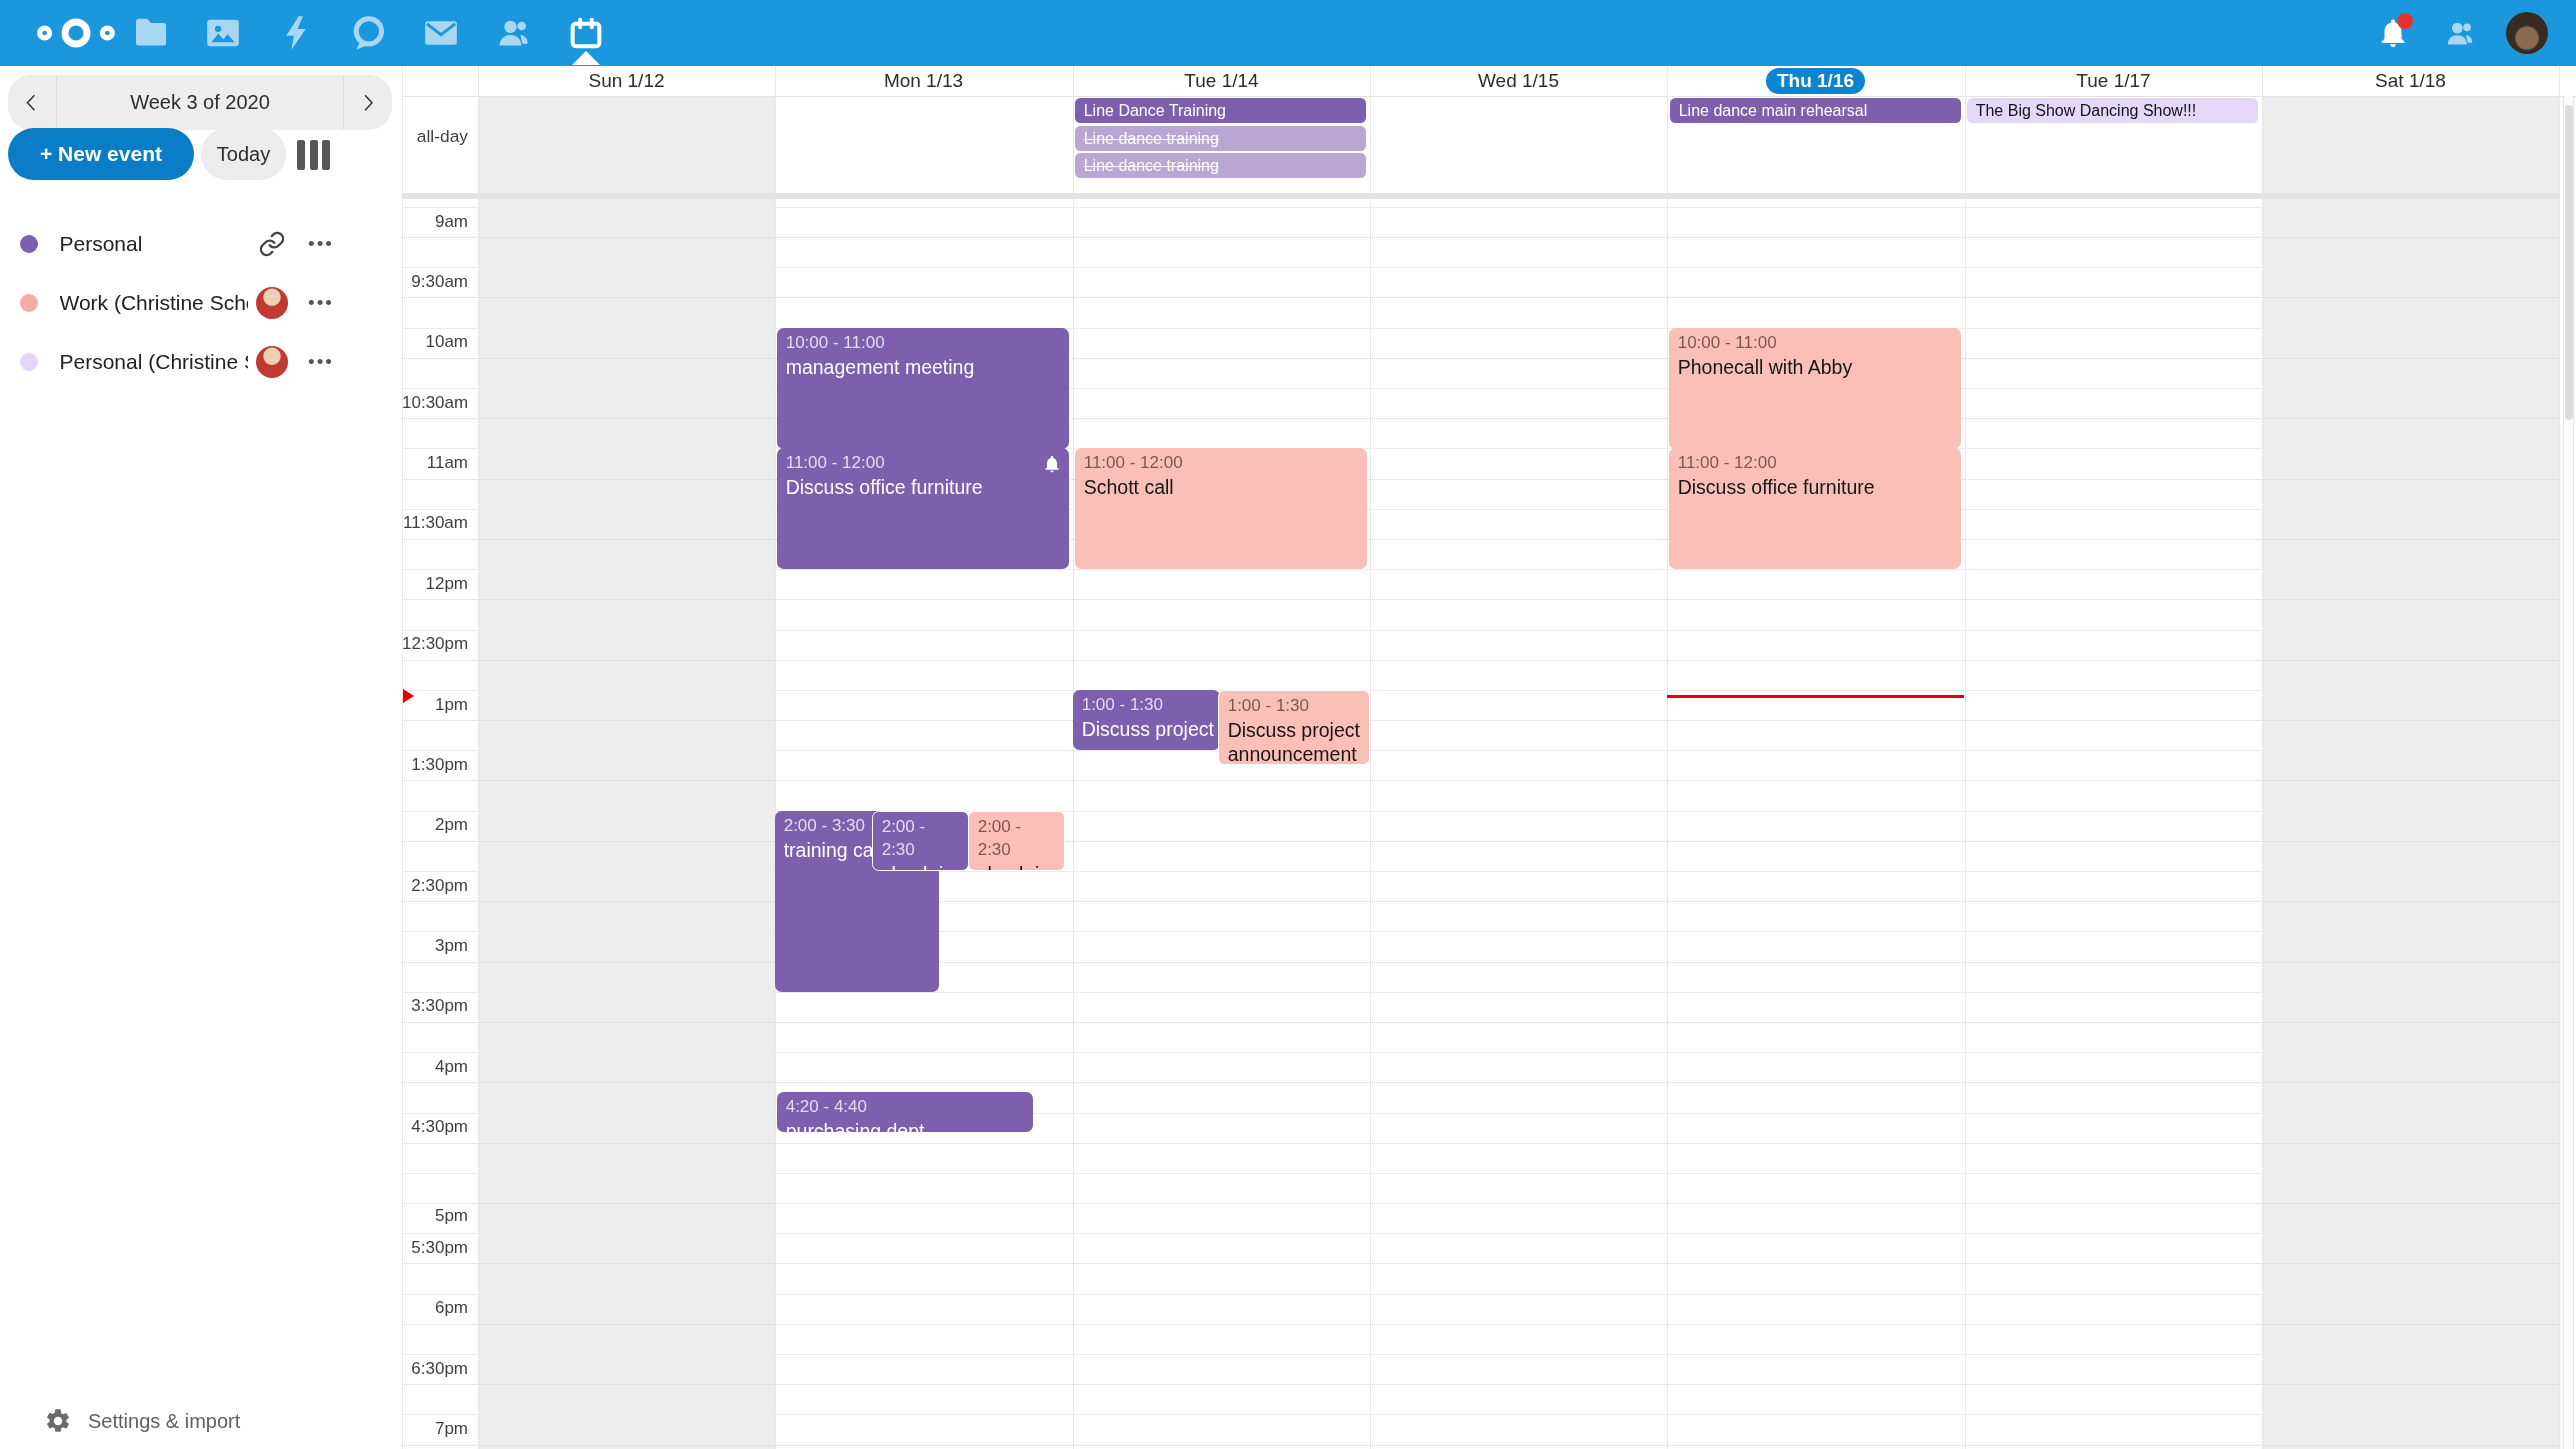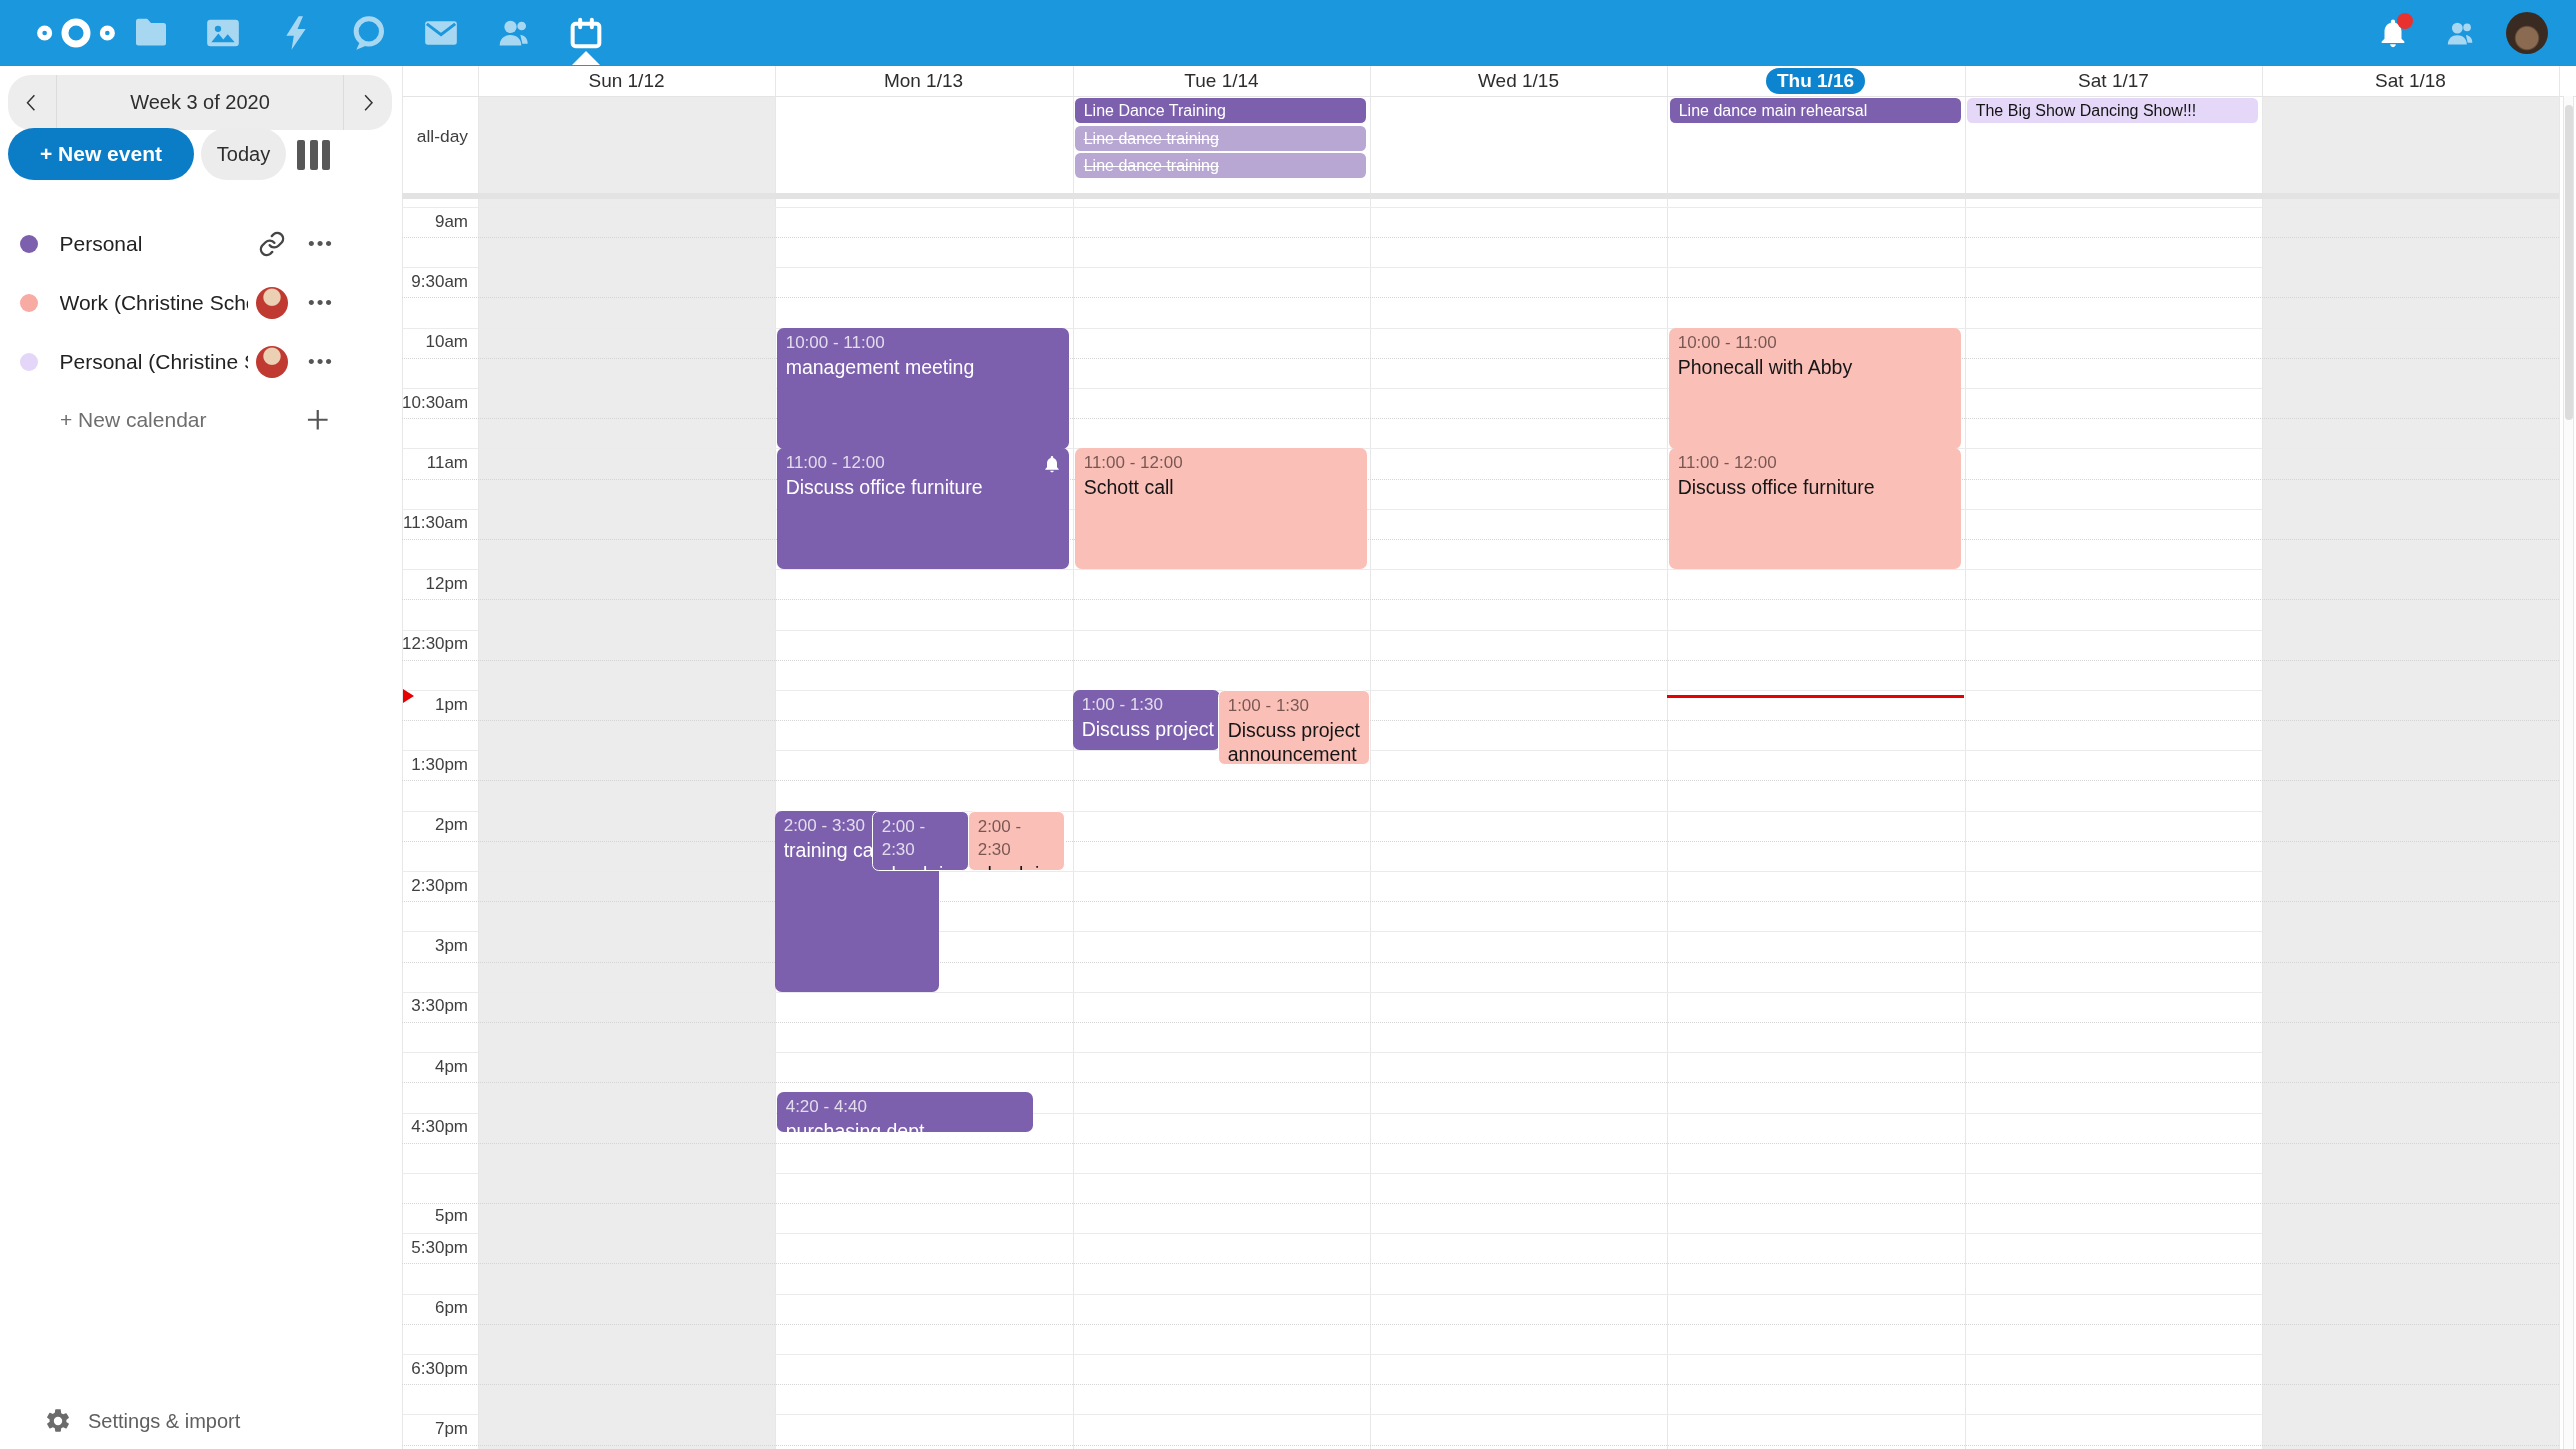--- a/index.html
+++ b/index.html
@@ -182,26 +182,20 @@
         <span class="cal-dots">•••</span>
       </div>
       <div class="cal-item" style="top: 271px;">
         <span class="cal-dot" style="background:#e3d6f8"></span>
         <span class="cal-label">Personal (Christine Scho…)</span>
         <span class="cal-avatar"></span>
         <span class="cal-dots">•••</span>
       </div>
     </div>
 
-  <div class="cal-item" style="top:329px">
-    <span id="new-cal-label">+ New calendar</span>
-    <svg id="new-cal-plus" viewBox="0 0 24 24" fill="none" stroke="#555" stroke-width="1.8">
-      <path d="M12 4v16M4 12h16"></path>
-    </svg>
-  </div>
 
   <div id="settings">
     <svg viewBox="0 0 24 24" width="28" height="28">
       <path fill="#6b6b6b" d="M19.14 12.94c.04-.3.06-.61.06-.94s-.02-.64-.07-.94l2.03-1.58a.5.5 0 0 0 .12-.64l-1.92-3.32a.5.5 0 0 0-.61-.22l-2.39.96c-.5-.38-1.03-.7-1.62-.94l-.36-2.54A.5.5 0 0 0 13.9 2h-3.8a.5.5 0 0 0-.5.42l-.36 2.54c-.59.24-1.13.57-1.62.94l-2.39-.96a.5.5 0 0 0-.61.22L2.7 8.48a.5.5 0 0 0 .12.64l2.03 1.58c-.05.3-.07.63-.07.94s.02.64.07.94l-2.03 1.58a.5.5 0 0 0-.12.64l1.92 3.32c.14.24.42.34.61.22l2.39-.96c.5.38 1.03.7 1.62.94l.36 2.54c.04.24.25.42.5.42h3.8c.25 0 .46-.18.5-.42l.36-2.54c.59-.24 1.13-.57 1.62-.94l2.39.96c.23.09.47 0 .61-.22l1.92-3.32a.5.5 0 0 0-.12-.64zM12 15.6A3.6 3.6 0 1 1 12 8.4a3.6 3.6 0 0 1 0 7.2z"></path>
     </svg>
     <span id="settings-label">Settings &amp; import</span>
   </div>
 </div>
 
 <div id="cal">
@@ -280,21 +274,21 @@
       <div class="hline" style="top:1348px"></div>
       <div class="hdash" style="top:1379px"></div>
       <div class="tlabel" style="top:1353px">7pm</div>
       <div class="day-head" style="left:76px;width:297px">Sun 1/12</div>
       <div class="day-head" style="left:373px;width:297px">Mon 1/13</div>
       <div class="day-head" style="left:671px;width:297px">Tue 1/14</div>
       <div class="day-head" style="left:968px;width:297px">Wed 1/15</div>
       <div class="day-head" style="left:1265px;width:297px">
         <span class="day-pill">Thu 1/16</span>
       </div>
-      <div class="day-head" style="left:1563px;width:297px">Sat 1/17</div>
+      <div class="day-head" style="left:1563px;width:297px">Tue 1/17</div>
       <div class="day-head" style="left:1860px;width:297px">Sat 1/18</div>
       <div class="adev purple" style="left:673px;top:32px;width:291px">Line Dance Training</div>
       <div class="adev purple-light" style="left:673px;top:60px;width:291px">Line dance training</div>
       <div class="adev purple-light" style="left:673px;top:87px;width:291px">Line dance training</div>
       <div class="adev purple" style="left:1268px;top:32px;width:291px">Line dance main rehearsal</div>
       <div class="adev lavender" style="left:1565px;top:32px;width:291px">The Big Show Dancing Show!!!</div>
       <div class="event purple" style="left:375px;top:262px;width:292px;height:121px;z-index:2">
         <div class="ev-time">10:00 - 11:00</div>
         <div class="ev-title">management meeting</div>
       </div>

